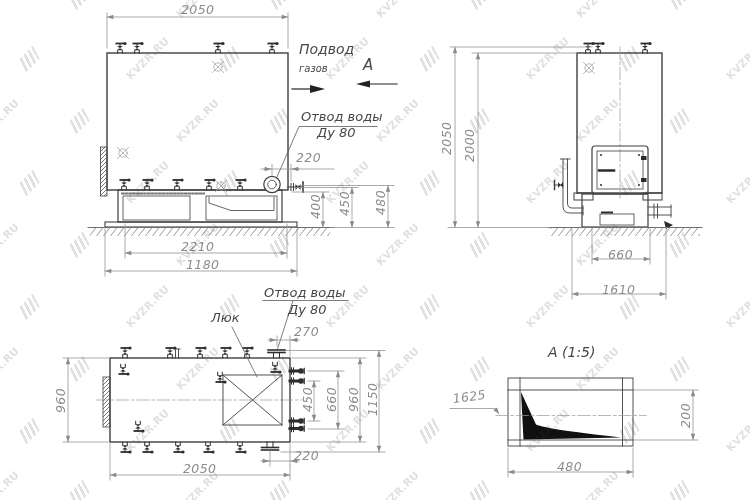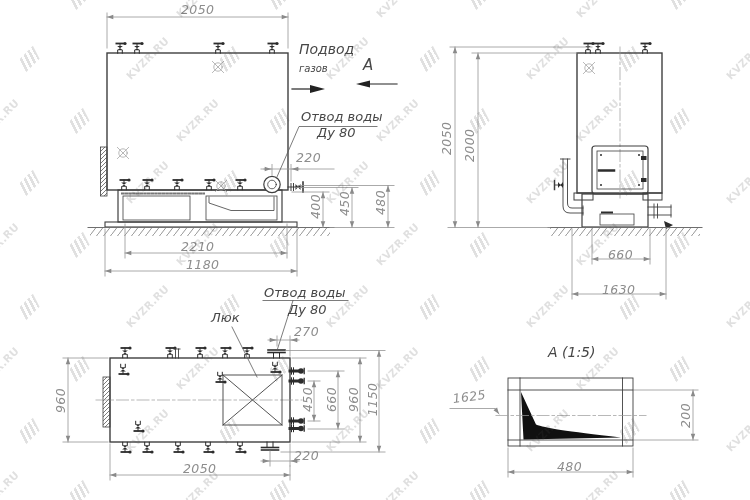--- a/index.html
+++ b/index.html
@@ -318,21 +318,21 @@
 <span class="dim" style="left:296px;top:152px">220</span>
 <span class="dim rot" style="left:310px;top:219px">400</span>
 <span class="dim rot" style="left:339px;top:216px">450</span>
 <span class="dim rot" style="left:375px;top:215px">480</span>
 <span class="dim" style="left:181px;top:241px">2210</span>
 <span class="dim" style="left:186px;top:259px">1180</span>
 
 <span class="dim rot" style="left:441px;top:155px">2050</span>
 <span class="dim rot" style="left:464px;top:162px">2000</span>
 <span class="dim" style="left:608px;top:249px">660</span>
-<span class="dim" style="left:602px;top:284px">1630</span>
+<span class="dim" style="left:602px;top:284px">1610</span>
 
 <span class="lbl" style="left:264px;top:286px">Отвод воды</span>
 <span class="lbl" style="left:288px;top:303px">Ду 80</span>
 <span class="lbl" style="left:211px;top:311px">Люк</span>
 <span class="dim" style="left:294px;top:326px">270</span>
 <span class="dim rot" style="left:55px;top:413px">960</span>
 <span class="dim rot" style="left:302px;top:412px">450</span>
 <span class="dim rot" style="left:326px;top:412px">660</span>
 <span class="dim rot" style="left:348px;top:412px">960</span>
 <span class="dim rot" style="left:367px;top:416px">1150</span>

